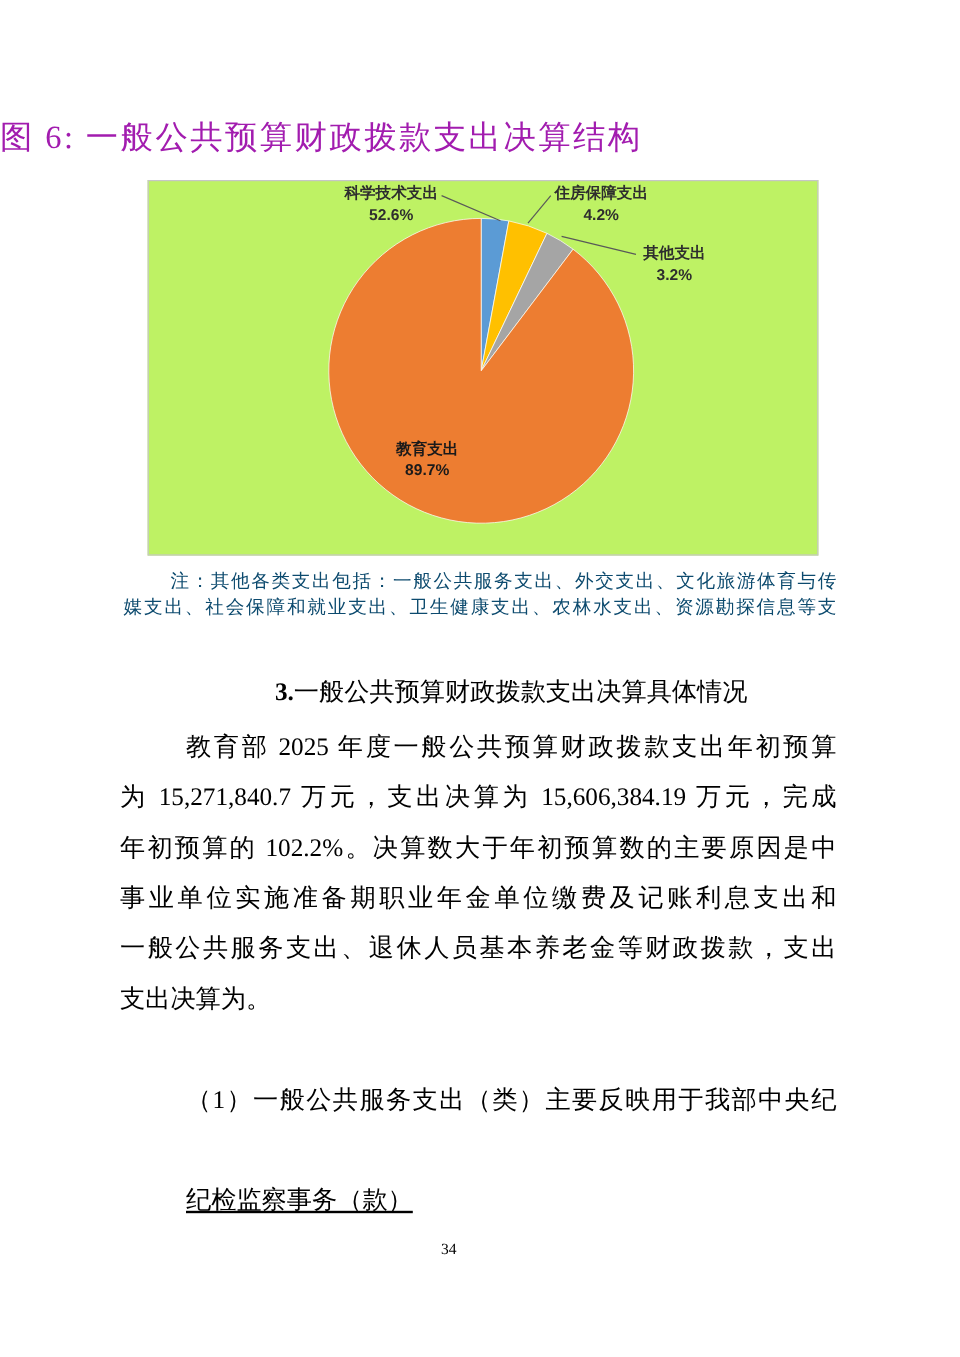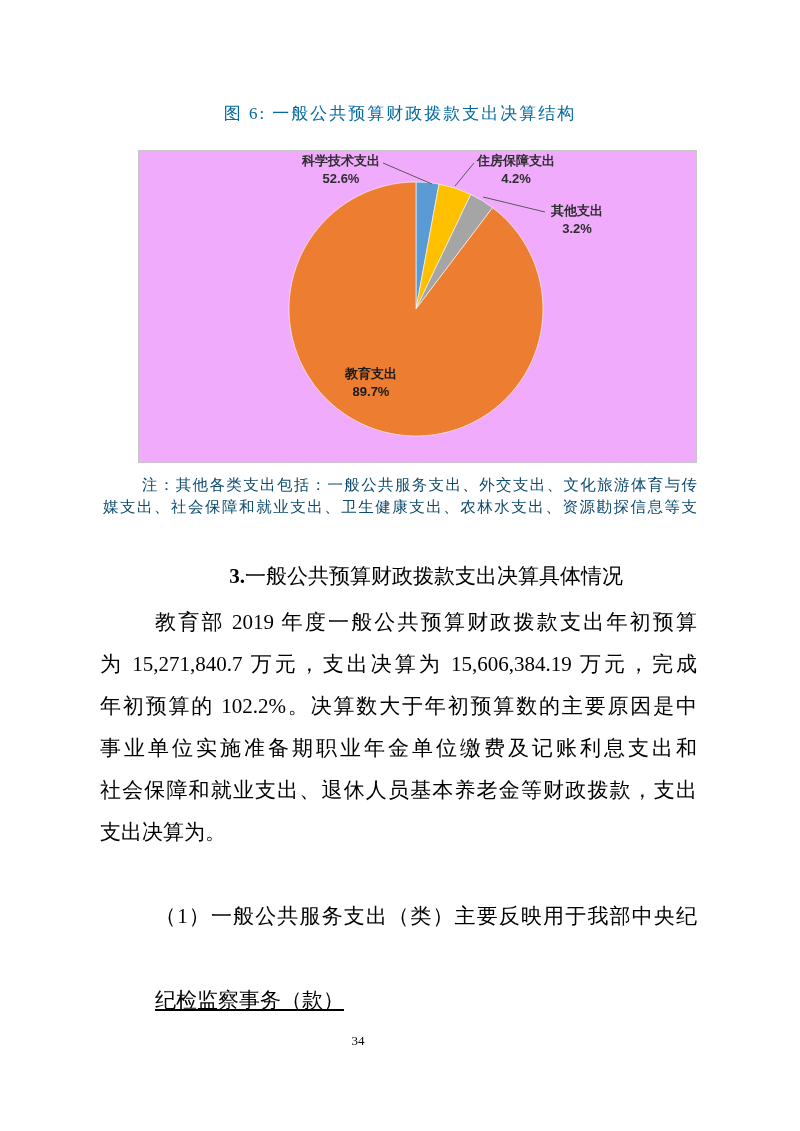--- a/index.html
+++ b/index.html
@@ -2,26 +2,26 @@
 <html><head>
 <meta charset="utf-8">
 <style>
   html,body { margin:0; padding:0; background:#e9e9e9; }
   .page {
     position:relative; width:800px; height:1131px; margin:0 auto;
     background:#ffffff; overflow:hidden;
     font-family:"Liberation Serif","DejaVu Serif",serif; color:#111;
   }
   .fig-title {
-    position:absolute; top:98px; left:0; width:800px; text-align:center;
-    font-size:17px; letter-spacing:2px; line-height:32px; color:#0369a1;
+    position:absolute; top:98px; left:0; width:800px; 
+    font-size:27px; letter-spacing:2px; line-height:32px; color:#a21caf;
   }
   .chart-box {
     position:absolute; left:123px; top:150px; width:557px; height:311px;
-    border:1px solid #c6c6c6; background:#f0abfc;margin-left:15px;
+    border:1px solid #c6c6c6; background:#bef264;
   }
   .chart-box svg { position:absolute; left:0; top:0; }
   .leader { stroke:#595959; stroke-width:1; fill:none; }
   .chart-label {
     position:absolute; transform:translateX(-50%); text-align:center;
     font-family:"Liberation Sans","DejaVu Sans",sans-serif;
     font-weight:bold; font-size:13px; line-height:18px; color:#2e2e2e;
     white-space:nowrap;
   }
   .note {
@@ -38,21 +38,21 @@
   .para {
     position:absolute; left:100px; width:597px;
     font-size:21px; line-height:42px; color:#000;
   }
   #para1 { top:601px; }
   #para2 { top:895px; }
   #para3 { top:979px; text-indent:55px;text-decoration:underline; }
   .body-indent { text-indent:55px; }
   .page-number {
     position:absolute; top:1033px; left:0; width:716px; text-align:center;
-    font-size:13px; color:#000;
+    font-size:13px; color:#000;padding-left:16px;
   }
 </style>
 </head>
 <body>
 
 <div class="page">
 
   <div class="fig-title">图 6: 一般公共预算财政拨款支出决算结构</div>
 
   <div class="chart-box">
@@ -90,25 +90,25 @@
   </div>
 
   <div class="note">
     <div class="just note-indent">注：其他各类支出包括：一般公共服务支出、外交支出、文化旅游体育与传</div>
     <div class="just">媒支出、社会保障和就业支出、卫生健康支出、农林水支出、资源勘探信息等支</div>
   </div>
 
   <div class="heading"><span class="hnum">3.</span><span>一般公共预算财政拨款支出决算具体情况</span></div>
 
   <div class="para" id="para1">
-    <div class="just body-indent">教育部 2019 年度一般公共预算财政拨款支出年初预算</div>
+    <div class="just body-indent">教育部 2025 年度一般公共预算财政拨款支出年初预算</div>
     <div class="just">为 15,271,840.7 万元，支出决算为 15,606,384.19 万元，完成</div>
     <div class="just">年初预算的 102.2%。决算数大于年初预算数的主要原因是中</div>
     <div class="just">事业单位实施准备期职业年金单位缴费及记账利息支出和</div>
-    <div class="just">社会保障和就业支出、退休人员基本养老金等财政拨款，支出</div>
+    <div class="just">一般公共服务支出、退休人员基本养老金等财政拨款，支出</div>
     <div>支出决算为。</div>
   </div>
 
   <div class="para" id="para2">
     <div class="just body-indent">（1）一般公共服务支出（类）主要反映用于我部中央纪</div>
   </div>
 
   <div class="para" id="para3">纪检监察事务（款）</div>
 
   <div class="page-number">34</div>

